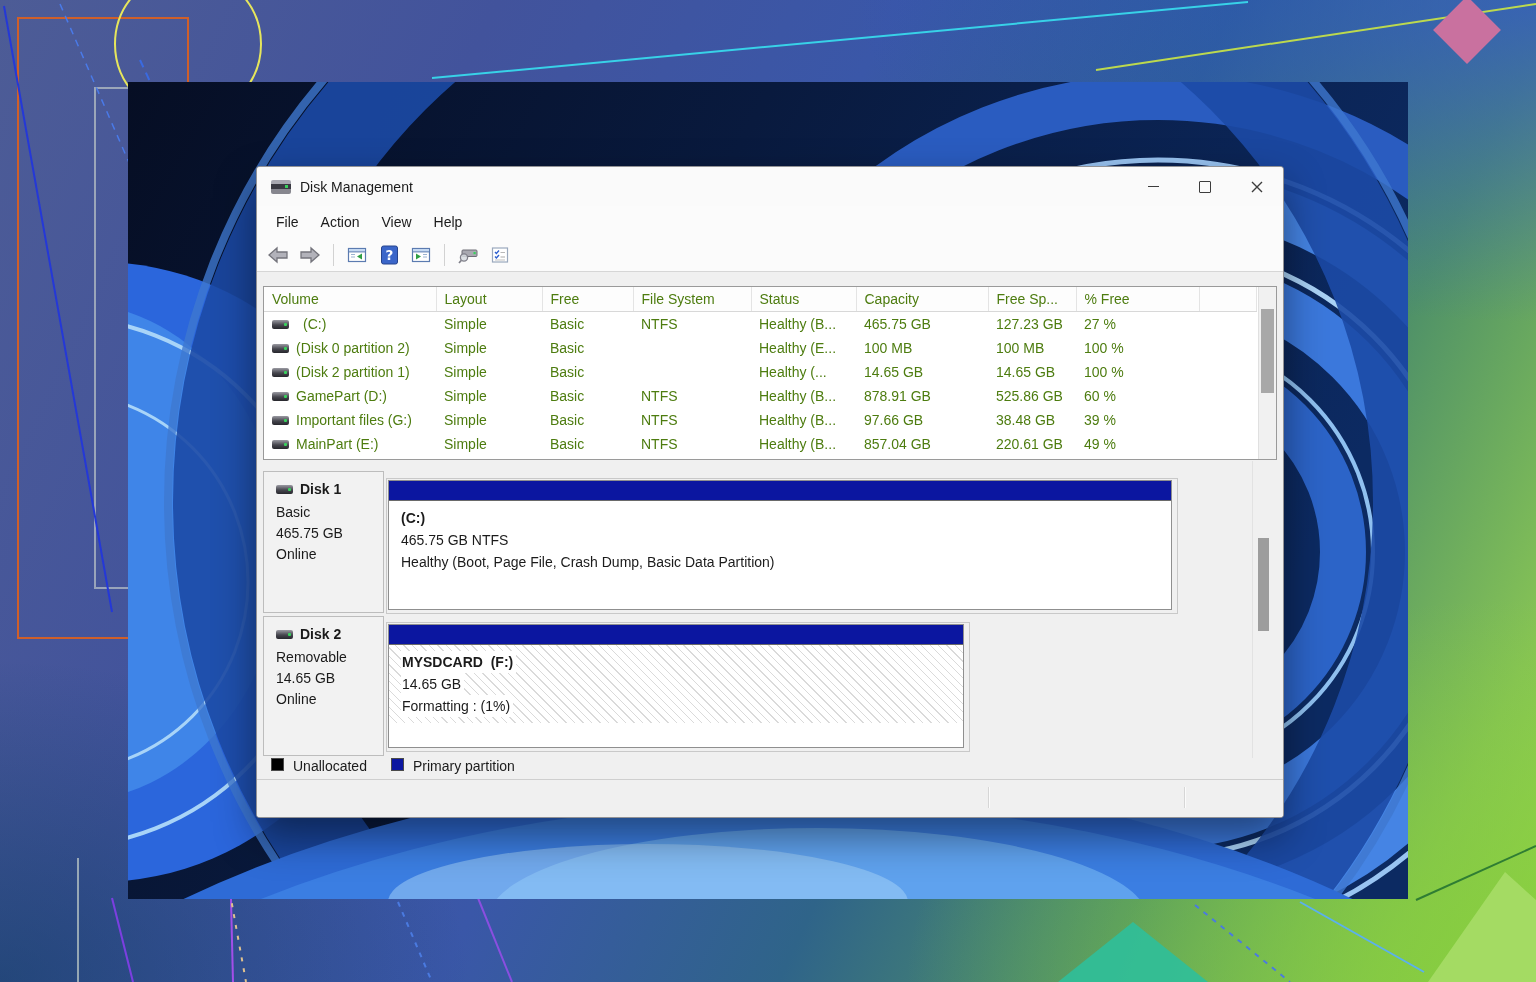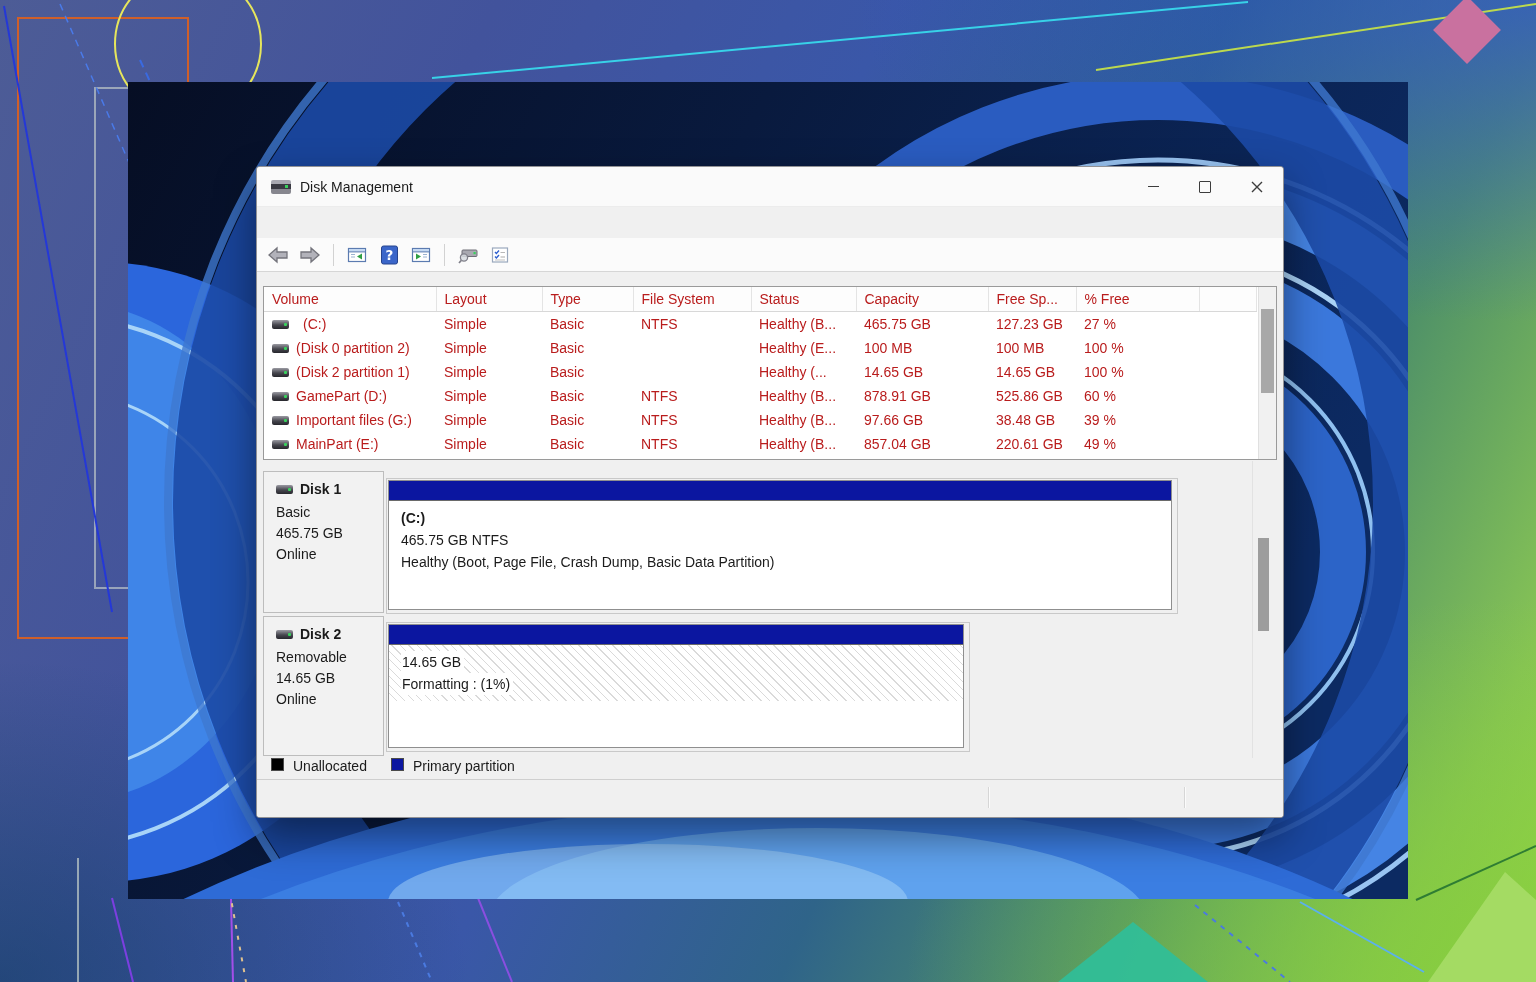--- a/index.html
+++ b/index.html
@@ -32,21 +32,21 @@
 
   .toolbar{position:absolute;left:0;top:71px;right:0;height:33px;background:#fbfbfb;border-bottom:1px solid #d6d6d6;
     display:flex;align-items:center;padding-left:8px;gap:6px;}
   .tb{width:26px;height:26px;background:transparent;border:none;display:flex;align-items:center;justify-content:center;padding:0;}
   .tsep{width:1px;height:22px;background:#d2d2d2;margin:0 4px;}
 
   .client{position:absolute;left:0;top:105px;right:0;bottom:0;background:#f0f0f0;}
 
   
   .tbl-wrap{position:absolute;left:6px;top:14px;width:1012px;height:172px;background:#fff;border:1px solid #9a9a9a;overflow:hidden;}
-  table.vtable{border-collapse:collapse;table-layout:fixed;width:993px;font-size:14px;color:#b91c1c;}
+  table.vtable{border-collapse:collapse;table-layout:fixed;width:993px;font-size:14px;color:#4d7c0f;}
   .vtable th{height:24px;font-weight:400;text-align:left;padding:0 8px;background:#fdfdfd;
     border-right:1px solid #e4e4e4;border-bottom:1px solid #d8d8d8;white-space:nowrap;overflow:hidden;}
   .vtable td{height:24px;padding:0 8px;white-space:nowrap;overflow:hidden;}
   .c-vol{display:flex;align-items:center;gap:7px;}
   .pad1{margin-left:7px;}
   .vscroll{position:absolute;right:0;top:0;bottom:0;width:17px;background:#f1f1f1;border-left:1px solid #e0e0e0;}
   .vthumb{position:absolute;left:2px;right:2px;top:22px;height:84px;background:#a8a8a8;}
 
   
   .hdd{width:17px;height:9px;border-radius:2px;background:linear-gradient(#9a9aa2,#46464e 55%,#26262c);position:relative;display:inline-block;flex:0 0 auto;}
@@ -161,20 +161,26 @@
             <span class="max-glyph"></span>
           </button>
         <button class="cbtn">
           <svg width="12" height="12" viewBox="0 0 12 12">
             <path d="M1 1 L11 11 M11 1 L1 11" stroke="#3c3c3c" stroke-width="1.4"></path>
           </svg>
         </button>
       </div>
     </div>
 
+    <div class="menubar">
+      <span class="mi">File</span>
+      <span class="mi">Action</span>
+      <span class="mi">View</span>
+      <span class="mi">Help</span>
+    </div>
 
     <div class="toolbar">
       <button class="tb">
         <svg width="22" height="20" viewBox="0 0 22 20">
           <path d="M2 10 L10 3 L10 7 L20 7 L20 13 L10 13 L10 17 Z" fill="#b2b2ba" stroke="#74747c" stroke-width="1.3"></path>
         </svg>
       </button>
       <button class="tb">
         <svg width="22" height="20" viewBox="0 0 22 20">
           <path d="M20 10 L12 3 L12 7 L2 7 L2 13 L12 13 L12 17 Z" fill="#b2b2ba" stroke="#74747c" stroke-width="1.3"></path>
@@ -238,21 +244,21 @@
             <col style="width:105px">
               <col style="width:132px">
               <col style="width:88px">
               <col style="width:123px">
               <col>
           </colgroup>
           <thead>
             <tr>
               <th>Volume</th>
               <th>Layout</th>
-              <th>Type</th>
+              <th>Free</th>
               <th>File System</th>
               <th>Status</th>
               <th>Capacity</th>
               <th>Free Sp...</th>
               <th>% Free</th>
               <th></th>
             </tr>
           </thead>
           <tbody>
             <tr>
@@ -386,20 +392,21 @@
               <span style="font-weight:700;">Disk 2</span>
             </div>
           <div>Removable</div>
           <div>14.65 GB</div>
           <div>Online</div>
         </div>
         <div class="ptrack" style="left:129px;top:6px;width:582px;height:128px;"></div>
         <div class="partition" style="left:131px;top:8px;width:576px;height:124px;">
           <div class="pstrip"></div>
           <div class="pbody hatch">
+            <div><span class="chip pname">MYSDCARD  (F:)</span></div>
             <div><span class="chip">14.65 GB</span></div>
             <div><span class="chip">Formatting : (1%)</span></div>
           </div>
         </div>
       </div>
 
       <div class="pane-gutter"></div>
       <div class="pane-thumb"></div>
 
       <div class="legend">

